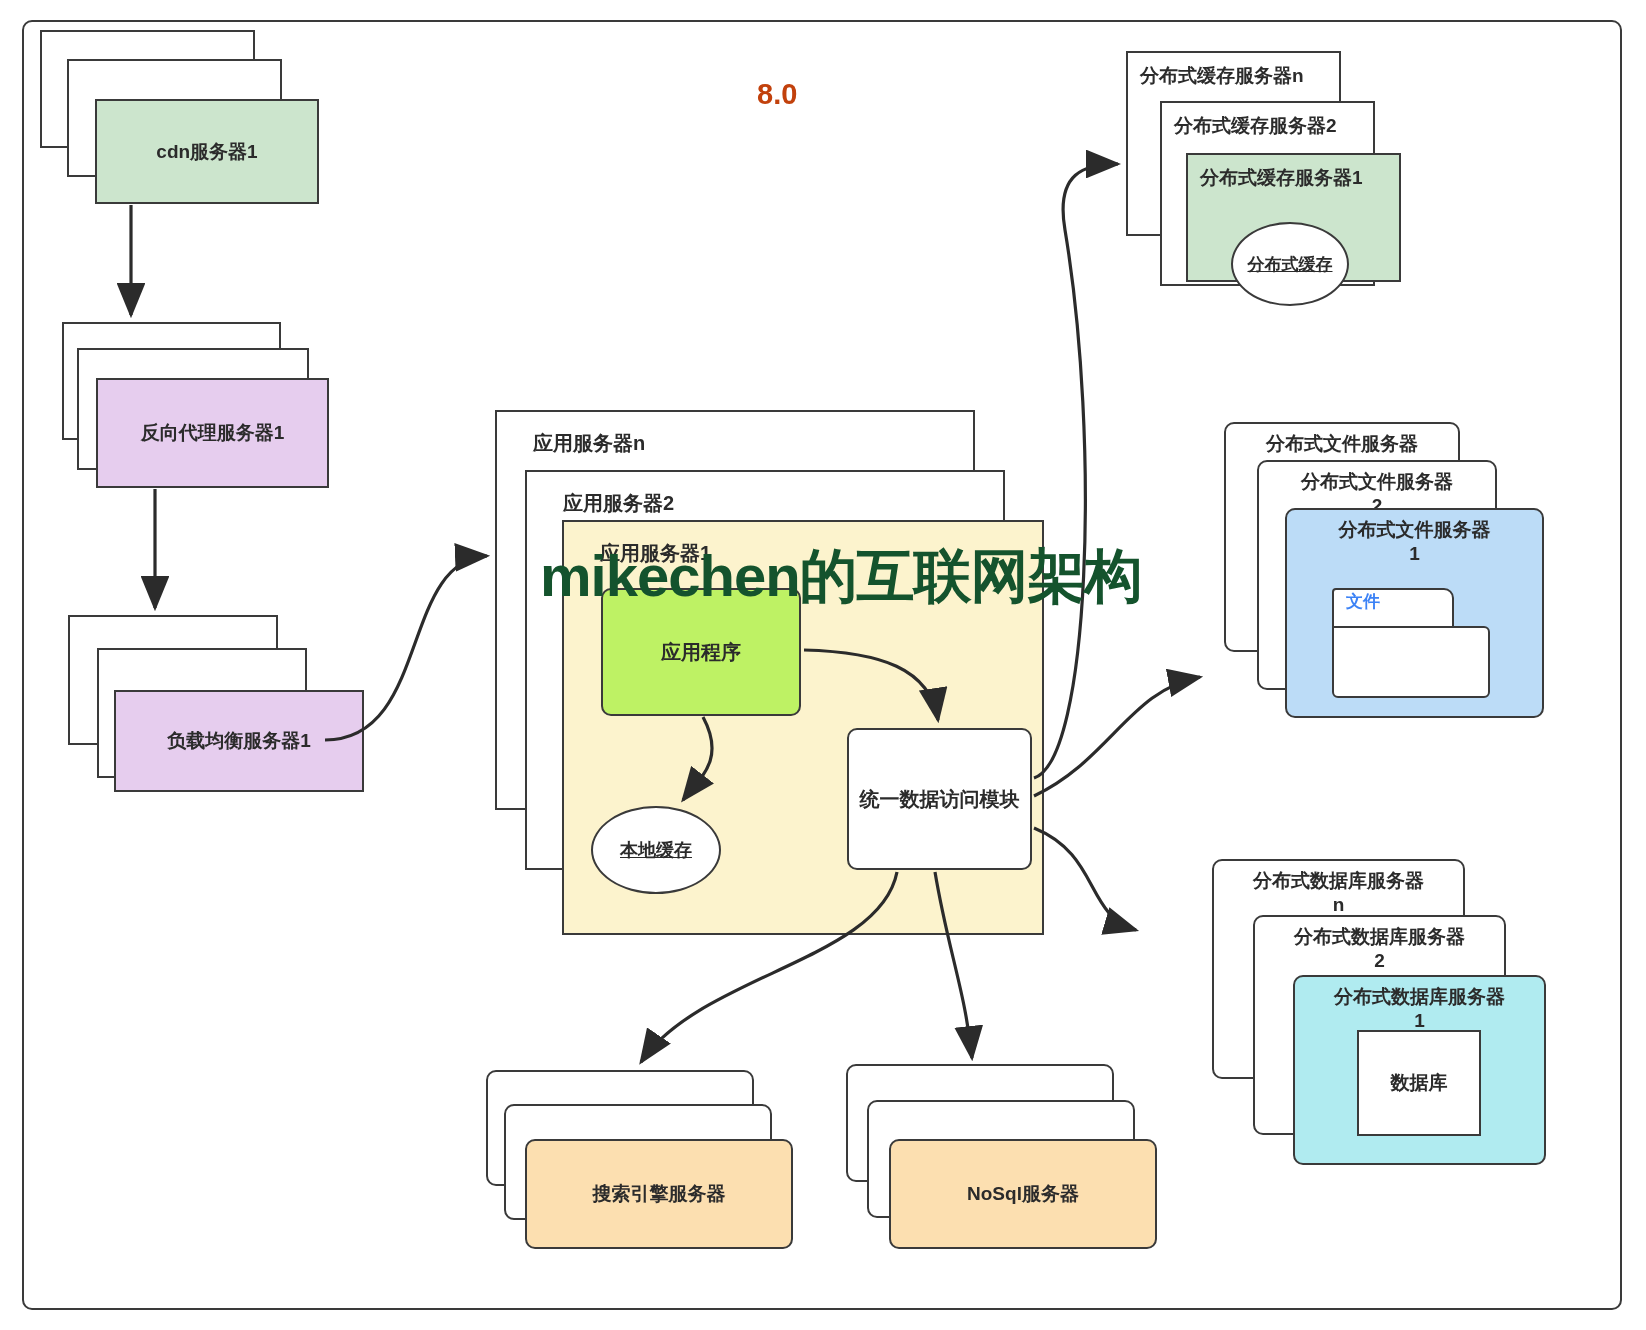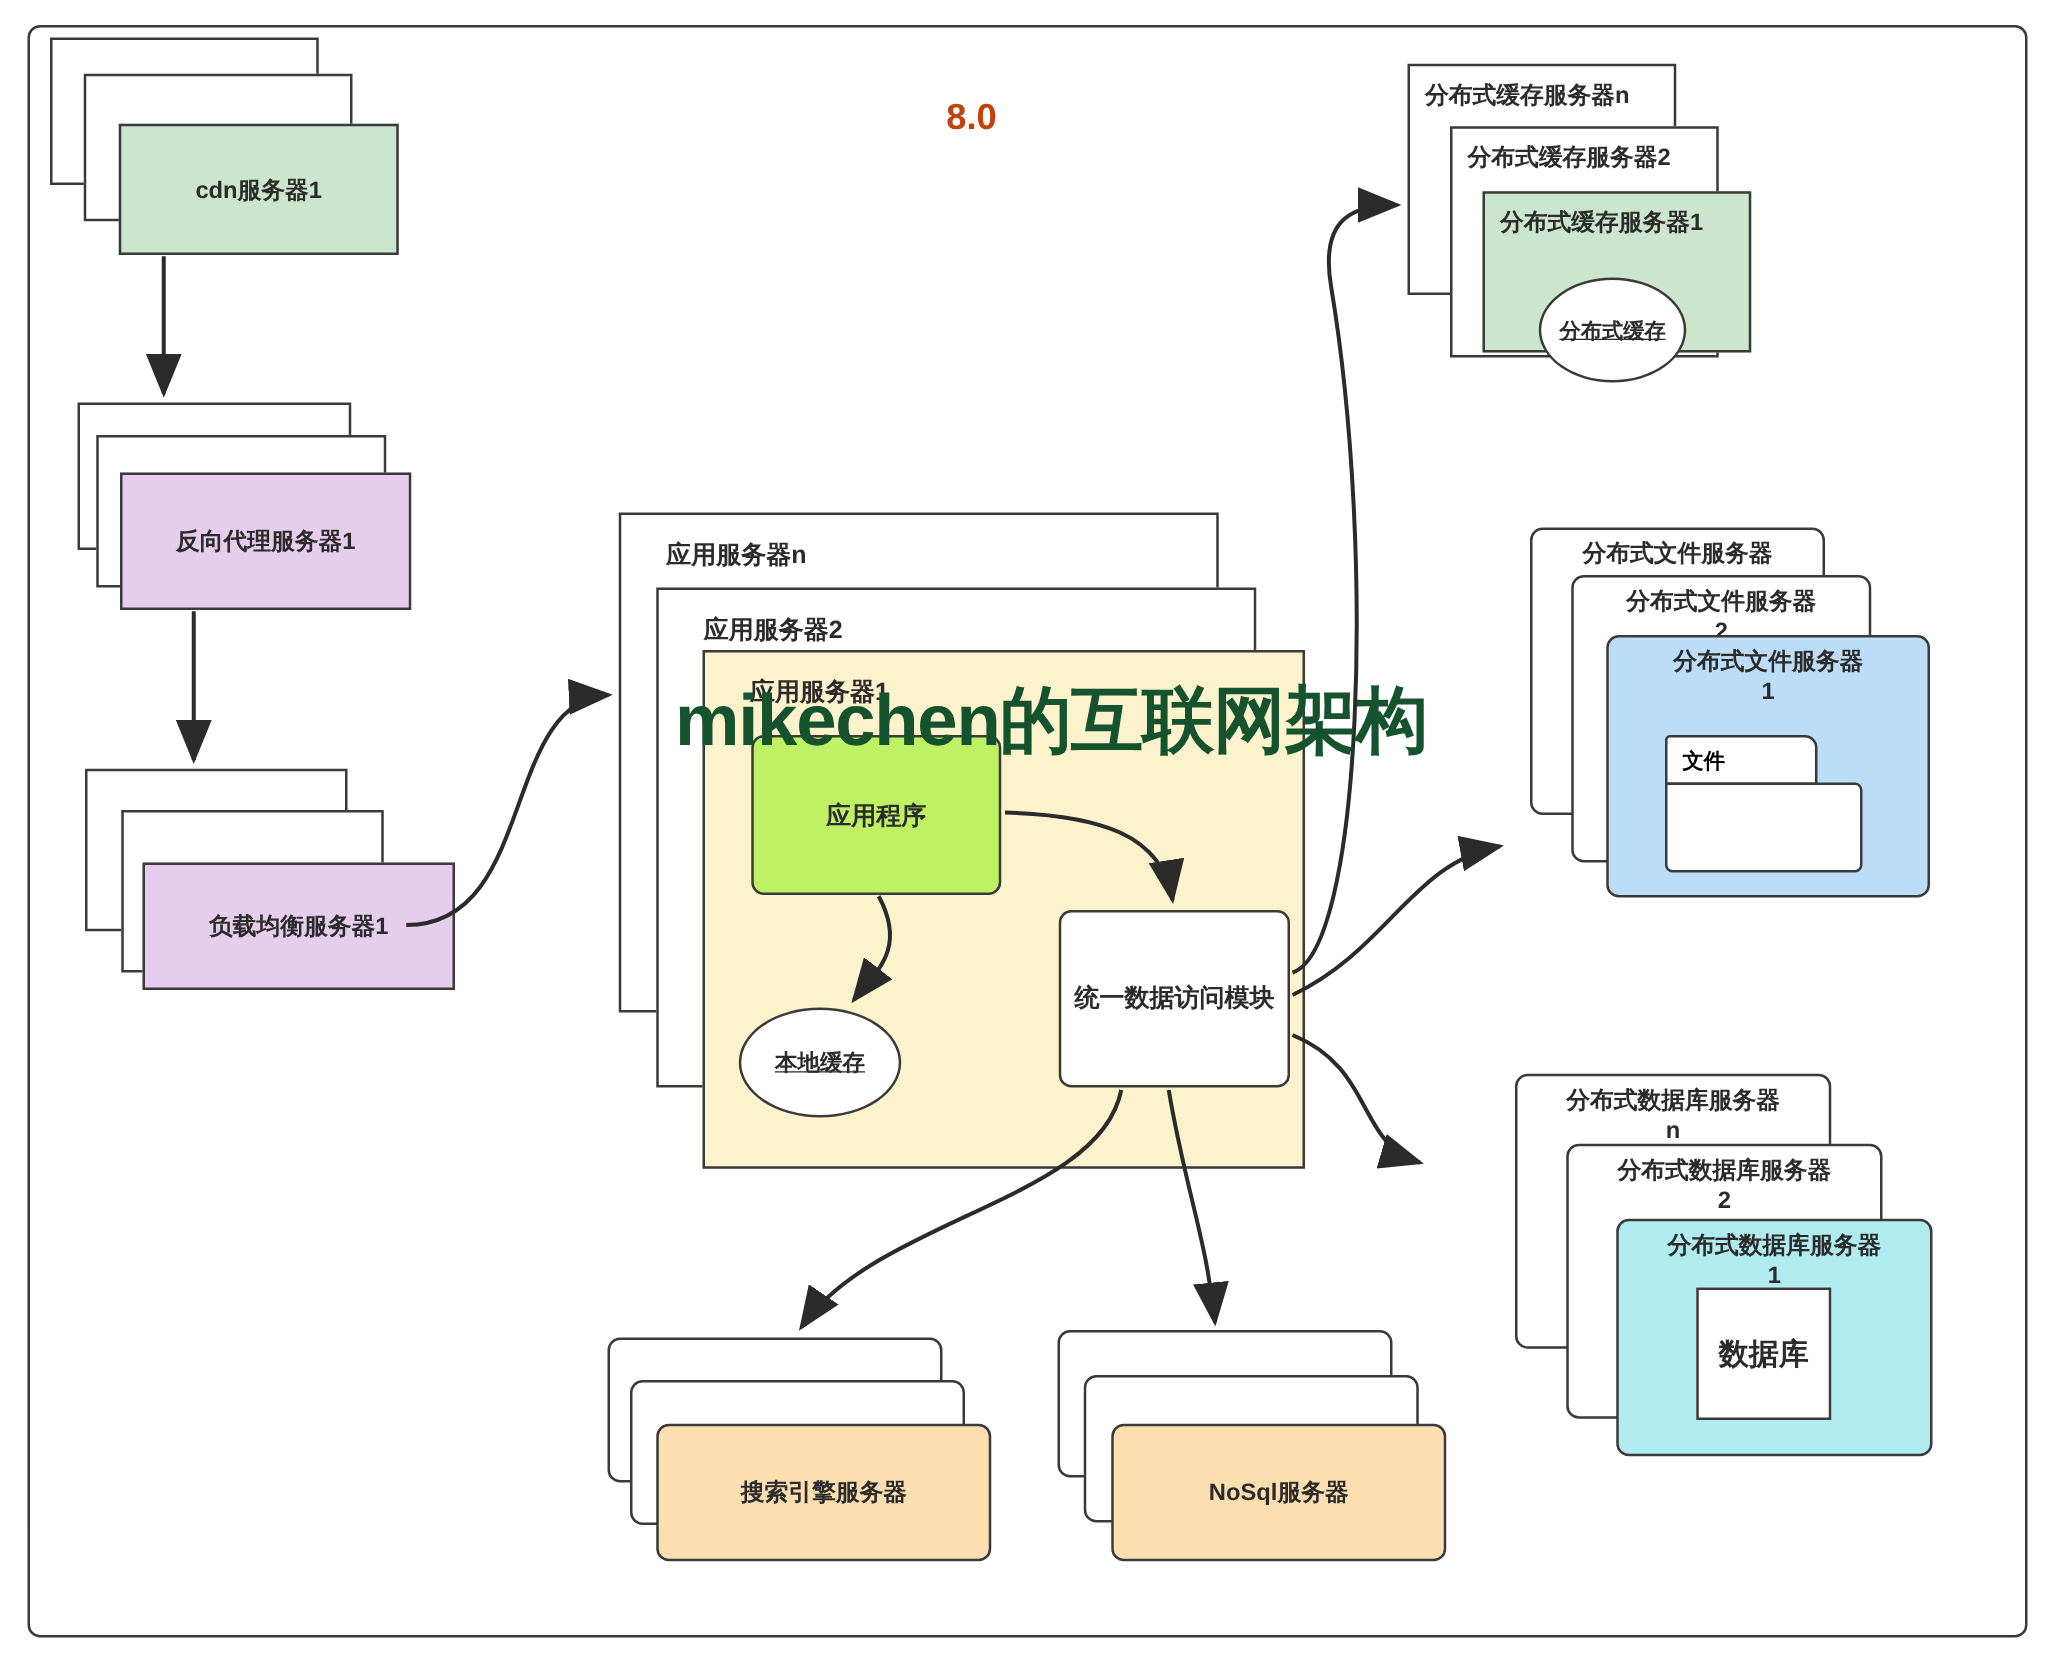--- a/index.html
+++ b/index.html
@@ -14,22 +14,22 @@
   .sq{border-radius:0;}
   .rr{border-radius:10px;}
   .stack-ghost{background:#fff;}
   .title{position:absolute;font-size:29px;font-weight:bold;color:#c2410c;}
   .watermark{position:absolute;font-size:58px;font-weight:bold;color:#14532d;
              white-space:nowrap;letter-spacing:-1px;z-index:40;pointer-events:none;}
   .lbl-top{align-items:flex-start;justify-content:flex-start;}
   .u{text-decoration:underline;}
   .ellipse{border-radius:50%;}
   .folder-tab{position:absolute;box-sizing:border-box;border:2.5px solid #3a3a3a;
-        background:#fff;border-radius:4px 10px 0 0;display:flex;align-items:center;
-        padding-left:12px;font-weight:bold;color:#000000;}
+        background:#fff;border-radius:4px 10px 0 0;display:flex;
+        padding-left:12px;font-weight:bold;color:#3b82f6;}
   .folder-body{position:absolute;box-sizing:border-box;border:2.5px solid #3a3a3a;
         background:#fff;border-radius:0 6px 6px 6px;}
 </style>
 </head>
 <body>
 
 <div id="canvas">
   <div id="frame"></div>
 
   <div class="title" style="left:757px;top:78px;">8.0</div>
@@ -116,21 +116,21 @@
 
   <div class="node rr lbl-top" style="left:1212px;top:859px;width:253px;height:220px;font-size:19px;padding:8px 0 0 0;
               align-items:flex-start;justify-content:center;white-space:pre-line;line-height:1.25;"><span>分布式数据库服务器
 n</span></div>
   <div class="node rr lbl-top" style="left:1253px;top:915px;width:253px;height:220px;font-size:19px;padding:8px 0 0 0;
               align-items:flex-start;justify-content:center;white-space:pre-line;line-height:1.25;"><span>分布式数据库服务器
 2</span></div>
   <div class="node rr lbl-top" style="left:1293px;top:975px;width:253px;height:190px;background:#b0ebf0;font-size:19px;padding:8px 0 0 0;
               align-items:flex-start;justify-content:center;white-space:pre-line;line-height:1.25;"><span>分布式数据库服务器
 1</span></div>
-  <div class="node sq" style="left:1357px;top:1030px;width:108px;height:106px;background:#fff;font-size:24px;">
+  <div class="node sq" style="left:1357px;top:1030px;width:124px;height:106px;background:#fff;font-size:19px;">
     <span>数据库</span>
   </div>
 
   <div class="node rr stack-ghost" style="left:486px;top:1070px;width:268px;height:116px;"></div>
   <div class="node rr stack-ghost" style="left:504px;top:1104px;width:268px;height:116px;"></div>
   <div class="node rr" style="left:525px;top:1139px;width:268px;height:110px;background:#fcdfb0;font-size:19px;">
     <span>搜索引擎服务器</span>
   </div>
 
   <div class="node rr stack-ghost" style="left:846px;top:1064px;width:268px;height:118px;"></div>

